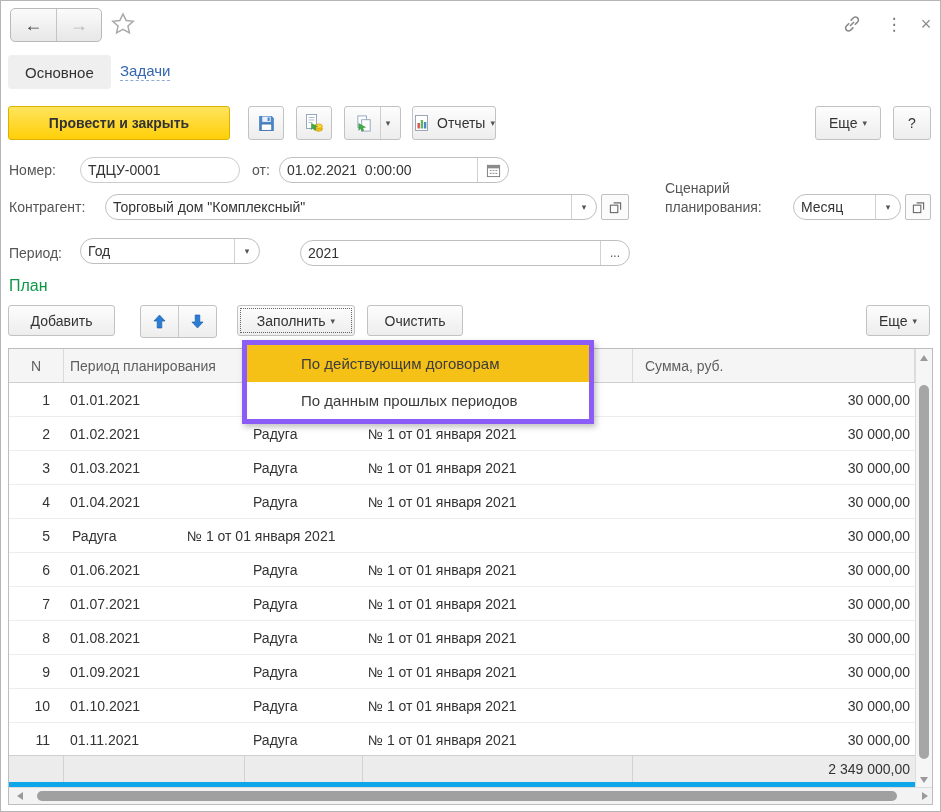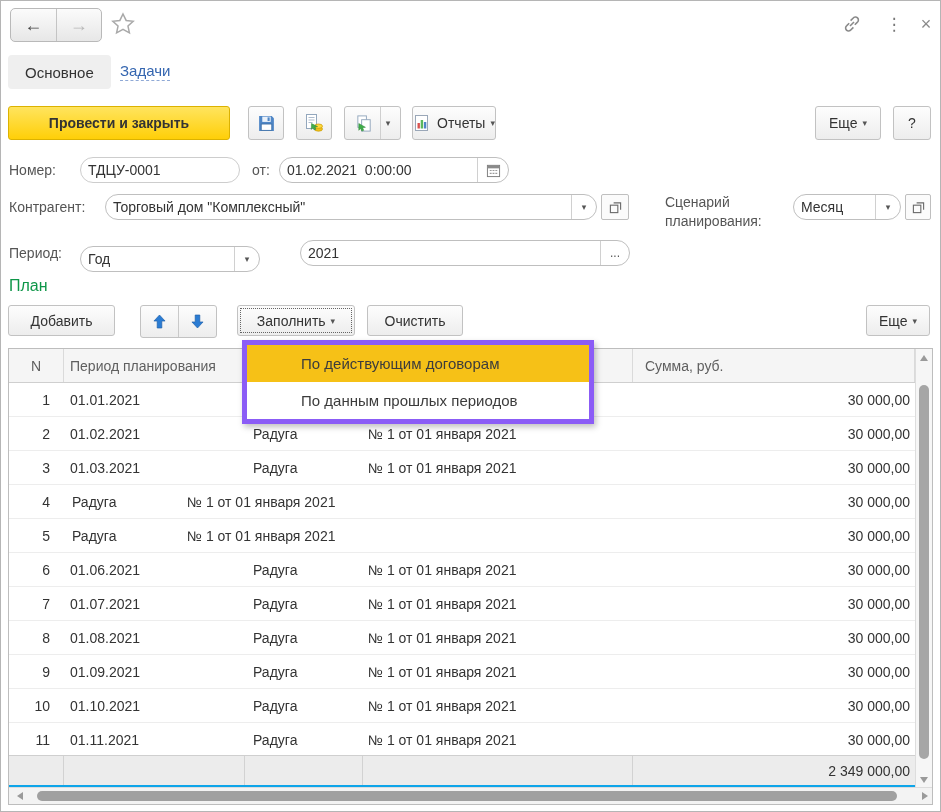--- a/index.html
+++ b/index.html
@@ -64,21 +64,21 @@
   .trow{display:flex;height:33px;border-bottom:1px solid #ededed;font-size:14px;color:#333;cursor:default;}
   .cell{box-sizing:border-box;display:flex;align-items:center;white-space:nowrap;overflow:hidden;height:100%;}
   .c0{width:55px;justify-content:flex-end;padding-right:14px;}
   .c1{width:181px;padding-left:6px;}
   .c2{width:118px;padding-left:8px;}
   .c3{width:270px;padding-left:5px;}
   .c4{flex:1;justify-content:flex-end;padding-right:5px;}
   .thead .c0{justify-content:center;padding-right:0;}
   .thead .c4{justify-content:flex-start;padding-left:12px;}
   .tfoot{position:absolute;left:0;bottom:17px;right:17px;height:32px;background:#ececec;
-         border-top:1px solid #cfcfcf;border-bottom:2px solid #0ea5e9;display:flex;
+         border-top:1px solid #cfcfcf;border-bottom:5px solid #0ea5e9;display:flex;
          font-size:14px;color:#333;box-sizing:border-box;}
   .tfoot .cell{border-right:1px solid #d2d2d2;}
   .tfoot .c4{border-right:0;}
   
   .vscroll{position:absolute;top:0;right:0;width:17px;height:440px;background:#f6f6f6;
            border-left:1px solid #ddd;box-sizing:border-box;cursor:pointer;}
   .vthumb{position:absolute;left:3px;top:36px;width:10px;height:374px;background:#a6a6a6;border-radius:5px;}
   .tri-up{position:absolute;left:4px;top:6px;width:0;height:0;border-left:4px solid transparent;
           border-right:4px solid transparent;border-bottom:6px solid #9a9a9a;}
   .tri-dn{position:absolute;left:4px;bottom:6px;width:0;height:0;border-left:4px solid transparent;
@@ -197,34 +197,34 @@
     <span class="val">Торговый дом "Комплексный"</span>
     <span class="arr">▾</span>
   </div>
   <div class="sqbtn" style="left:601px;top:194px">
     <svg width="13" height="13" viewBox="0 0 14 14" fill="none" stroke="#6b6b6b" stroke-width="1.2">
       <rect x="1.5" y="4.5" width="8" height="8"></rect>
         <path d="M5 2h7.5v7.5"></path>
     </svg>
   </div>
 
-  <div class="lbl" style="left:665px;top:193px;width:128px;line-height:19px">Сценарий планирования:</div>
+  <div class="lbl" style="left:665px;top:179px;width:128px;line-height:19px">Сценарий планирования:</div>
   <div class="fld" style="left:793px;top:194px;width:108px">
     <span class="val">Месяц</span>
     <span class="arr">▾</span>
   </div>
   <div class="sqbtn" style="left:905px;top:194px;width:26px">
     <svg width="13" height="13" viewBox="0 0 14 14" fill="none" stroke="#6b6b6b" stroke-width="1.2">
       <rect x="1.5" y="4.5" width="8" height="8"></rect>
         <path d="M5 2h7.5v7.5"></path>
     </svg>
   </div>
 
   <div class="lbl" style="left:9px;top:245px">Период:</div>
-  <div class="fld" style="left:80px;top:246px;width:180px">
+  <div class="fld" style="left:80px;top:238px;width:180px">
     <span class="val">Год</span>
     <span class="arr">▾</span>
   </div>
   <div class="fld" style="left:300px;top:240px;width:330px">
     <input value="2021" style="">
     <span class="arr" style="font-size:12px;width:28px">...</span>
   </div>
 
   <div class="plan-h">План</div>
   <div class="btn pbtn" style="left:8px;width:107px">Добавить</div>
@@ -275,20 +275,21 @@
         </div>
         <div class="trow">
           <div class="cell c0">3</div>
           <div class="cell c1">01.03.2021</div>
           <div class="cell c2">Радуга</div>
           <div class="cell c3">№ 1 от 01 января 2021</div>
           <div class="cell c4">30 000,00</div>
         </div>
         <div class="trow">
           <div class="cell c0">4</div>
+          <div class="cell c1">01.04.2021</div>
           <div class="cell c2">Радуга</div>
           <div class="cell c3">№ 1 от 01 января 2021</div>
           <div class="cell c4">30 000,00</div>
         </div>
         <div class="trow">
           <div class="cell c0">5</div>
           <div class="cell c2">Радуга</div>
           <div class="cell c3">№ 1 от 01 января 2021</div>
           <div class="cell c4">30 000,00</div>
         </div>

